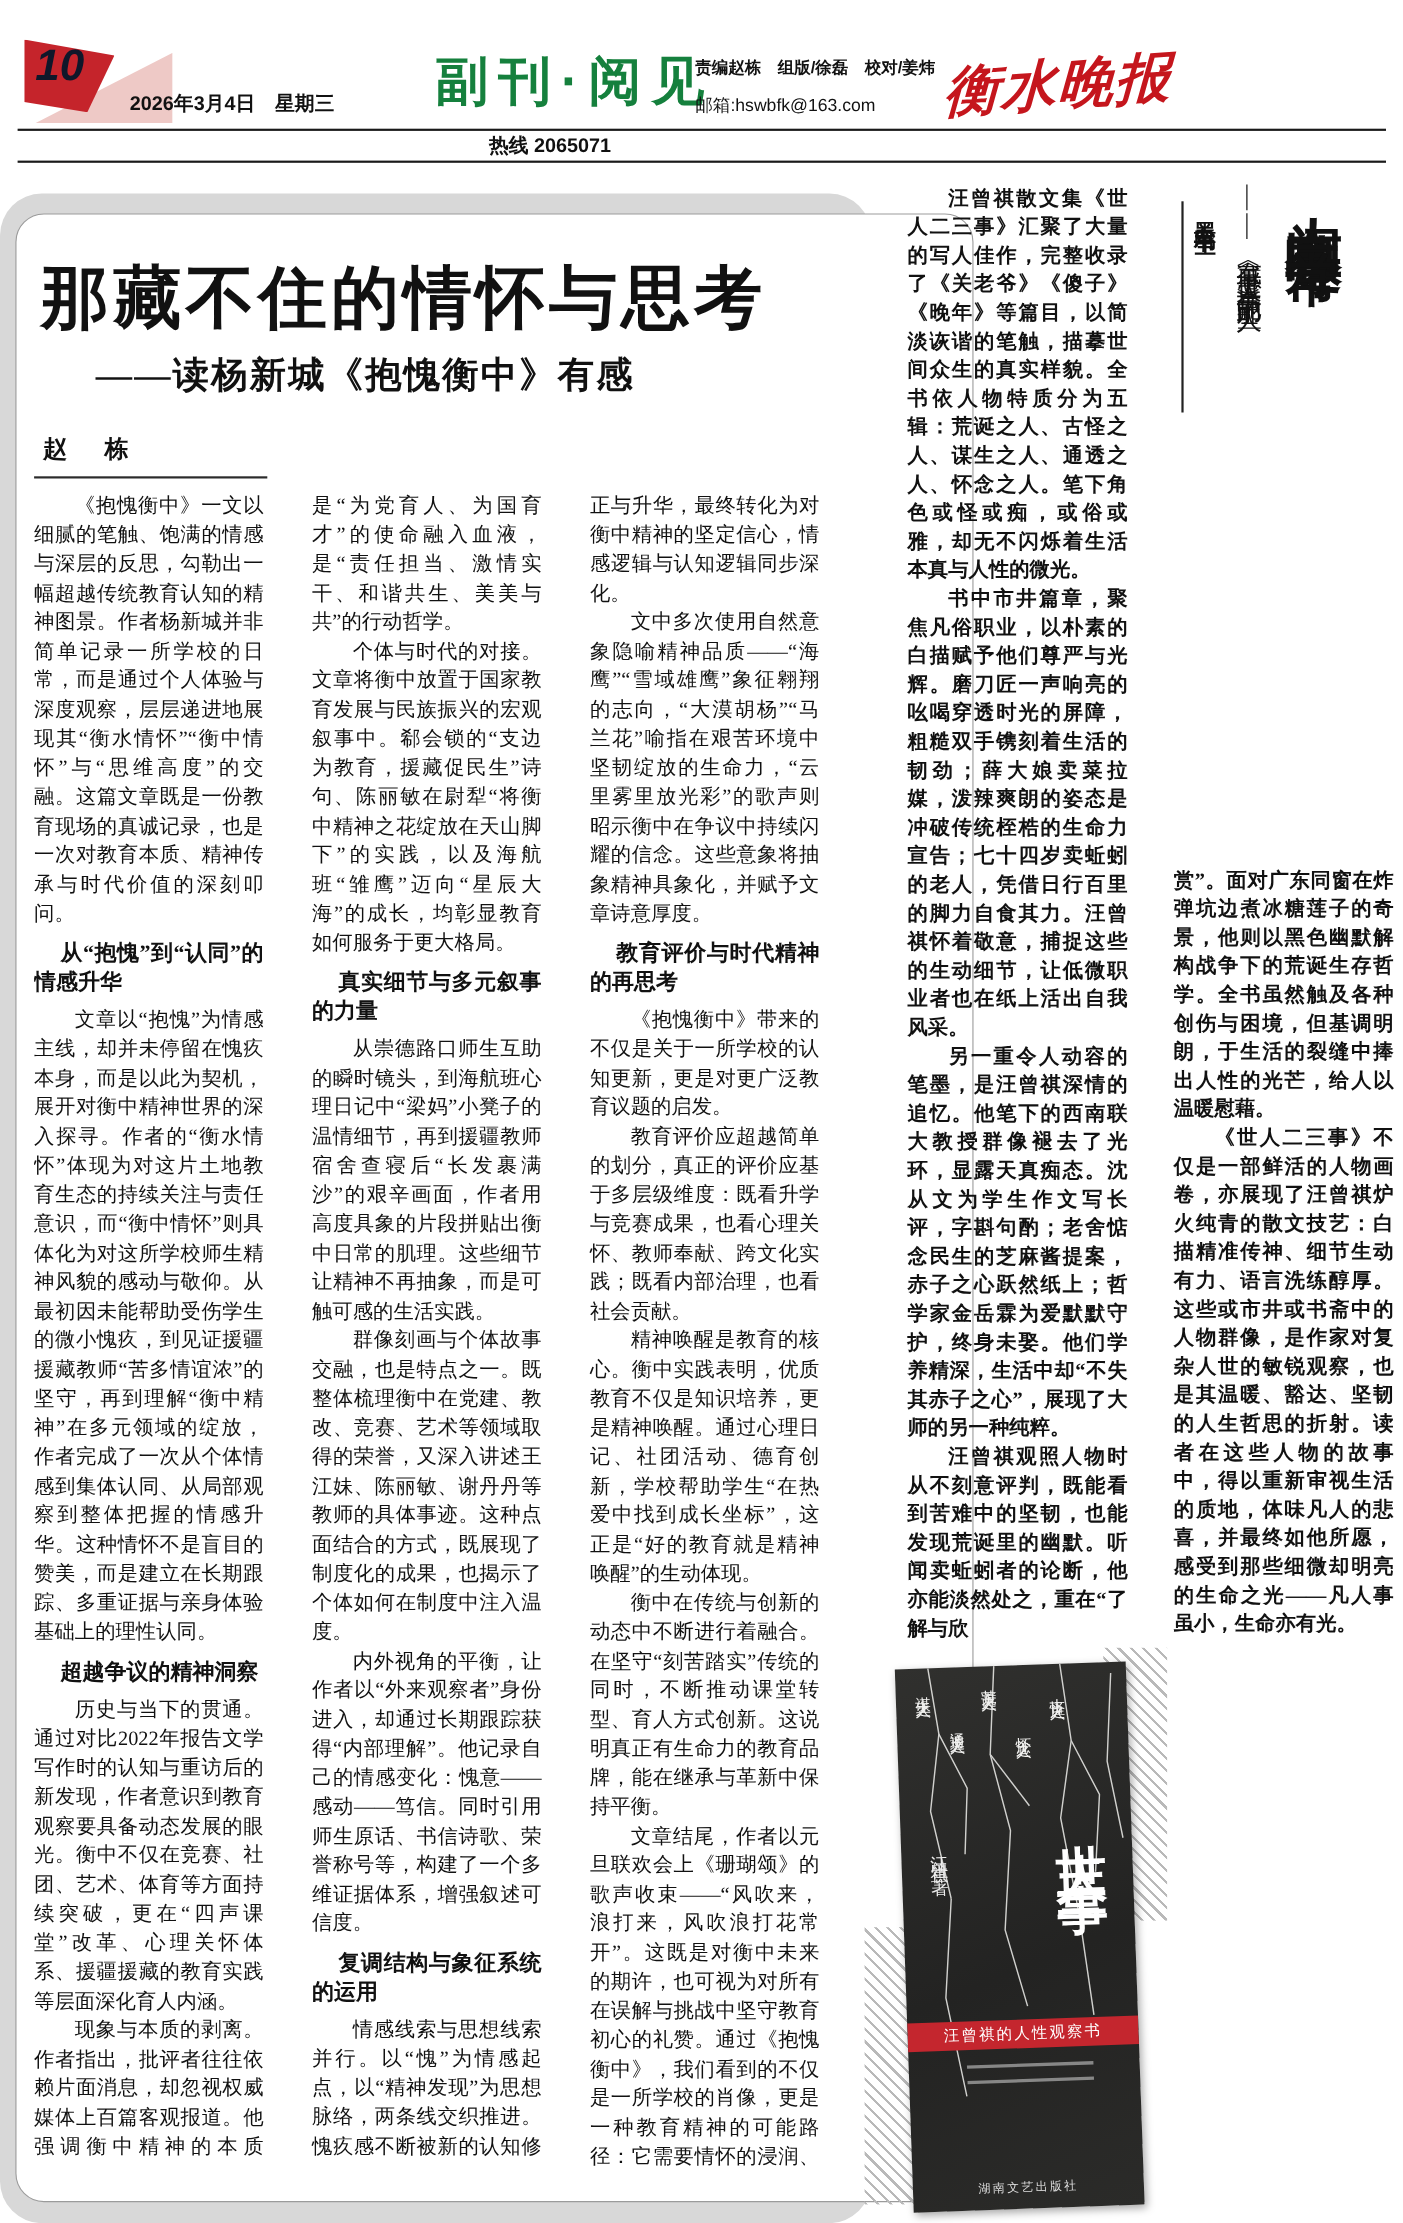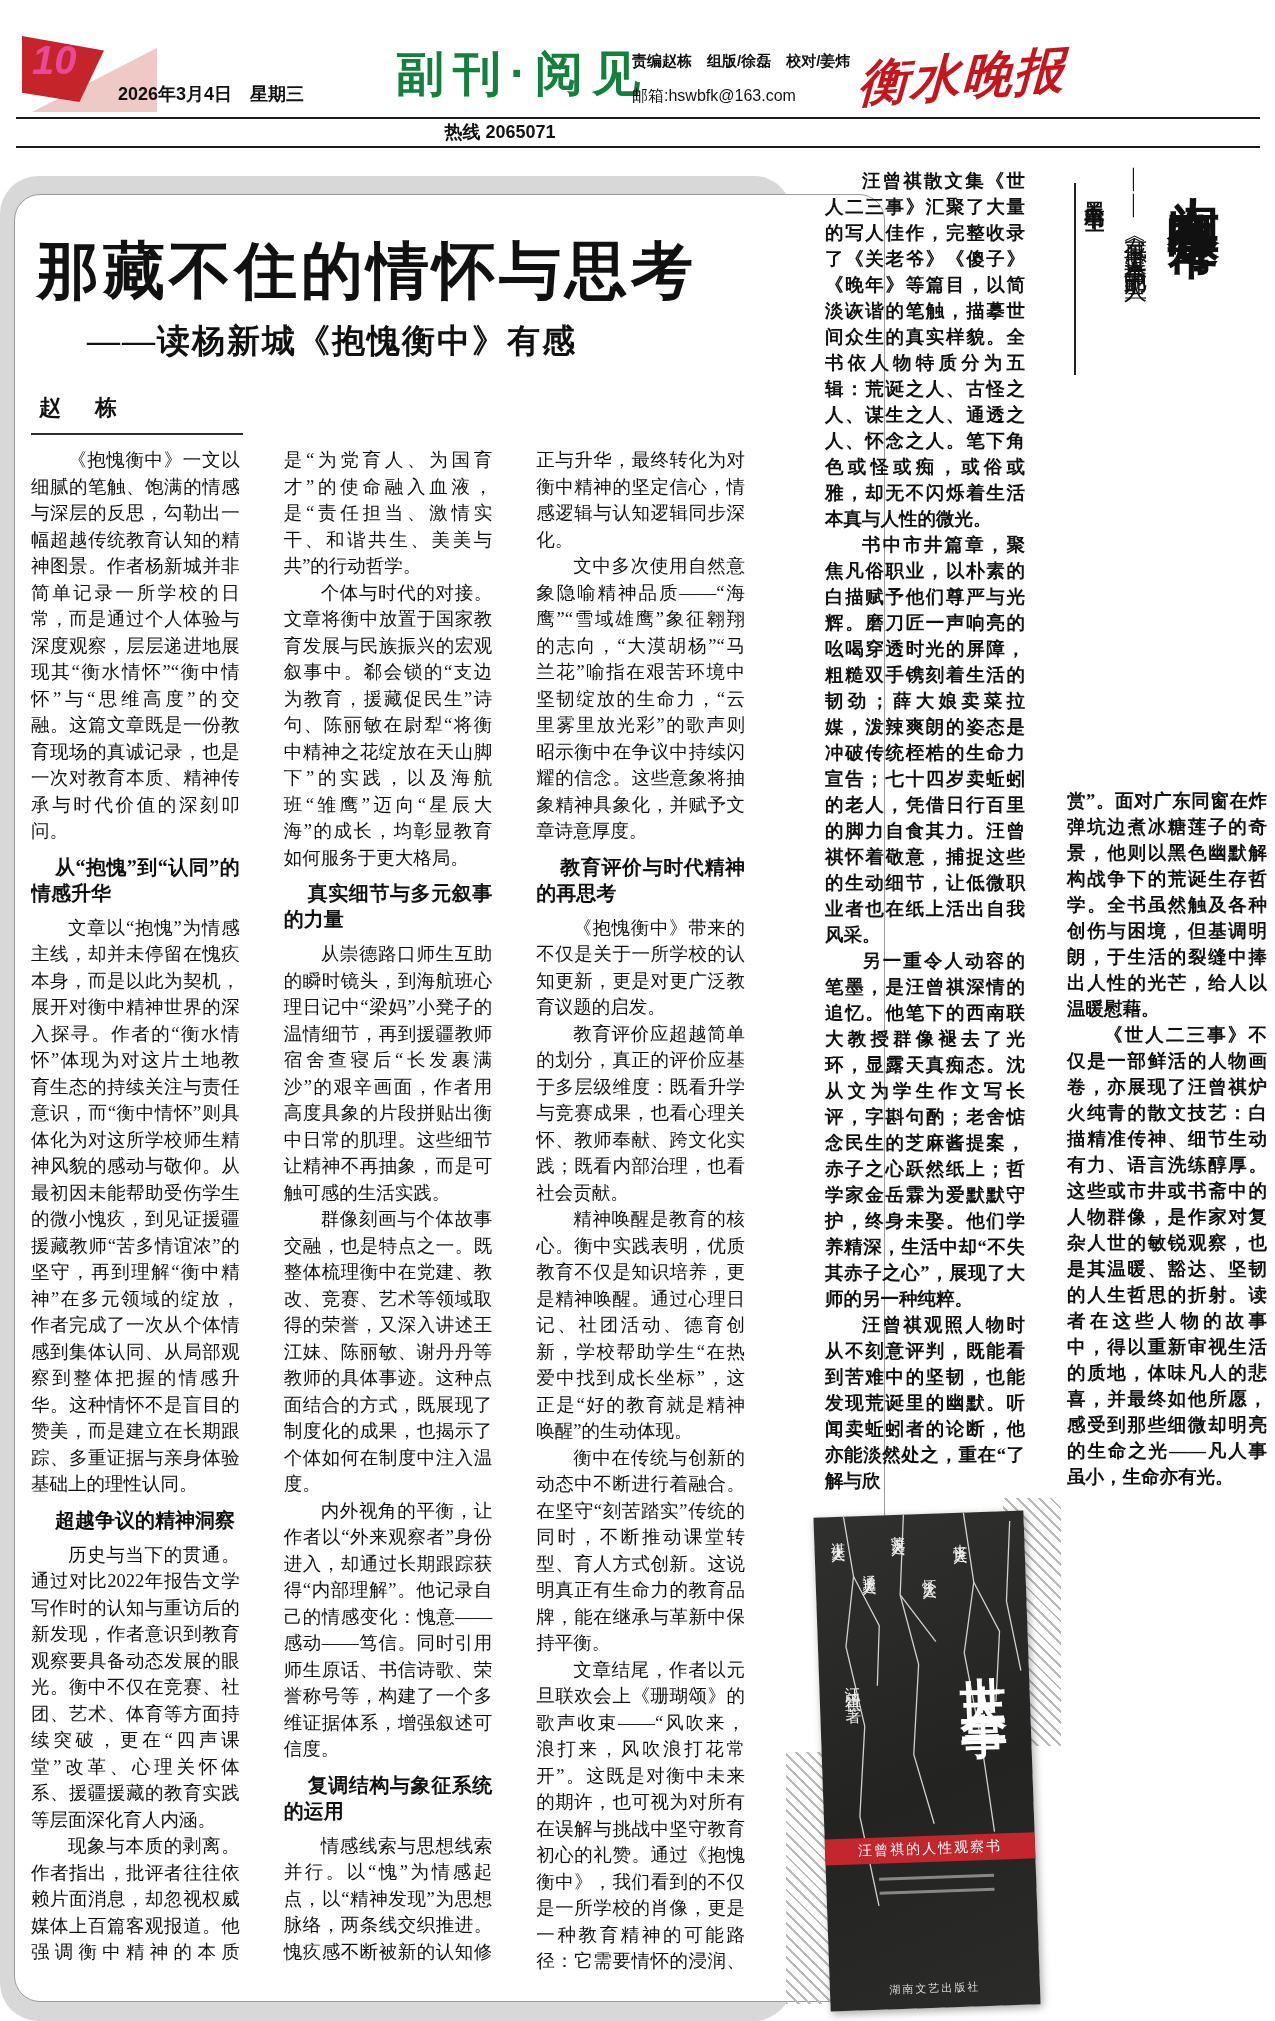--- a/index.html
+++ b/index.html
@@ -6,21 +6,21 @@
   .page{position:relative;width:1275px;height:2021px;background:#fff;overflow:hidden;
         font-family:"Liberation Serif","DejaVu Serif",serif;color:#111;}
   [data-name]{box-sizing:border-box;}
 
   
   .pageno-wrap{position:absolute;left:22px;top:36px;width:150px;height:78px;}
   .pageno-pink{position:absolute;left:10px;top:12px;width:125px;height:64px;background:#eec9c6;
                clip-path:polygon(0 100%,100% 0,100% 100%);}
   .pageno-red{position:absolute;left:0;top:0;width:82px;height:66px;background:#c5242b;
               clip-path:polygon(0 0,100% 22%,70% 100%,0 86%);}
-  .pageno{position:absolute;left:10px;top:2px;color:#ec4899;font-family:"Liberation Sans",sans-serif;
+  .pageno{position:absolute;left:10px;top:2px;color:#0f172a;font-family:"Liberation Sans",sans-serif;
           font-style:italic;font-weight:bold;font-size:40px;}
   .date{position:absolute;left:118px;top:82px;font-size:18px;font-weight:bold;
         font-family:"Liberation Sans",sans-serif;}
   .section-title{position:absolute;left:396px;top:42px;font-size:48px;font-weight:900;
         letter-spacing:9px;font-family:"Liberation Sans","DejaVu Sans",sans-serif;color:#15803d;}
   .editors{position:absolute;left:632px;top:52px;font-size:15px;font-weight:bold;
         font-family:"Liberation Sans",sans-serif;}
   .email{position:absolute;left:632px;top:86px;font-size:16px;
         font-family:"Liberation Sans",sans-serif;}
   .masthead{position:absolute;left:858px;top:44px;width:200px;font-size:50px;font-weight:900;

